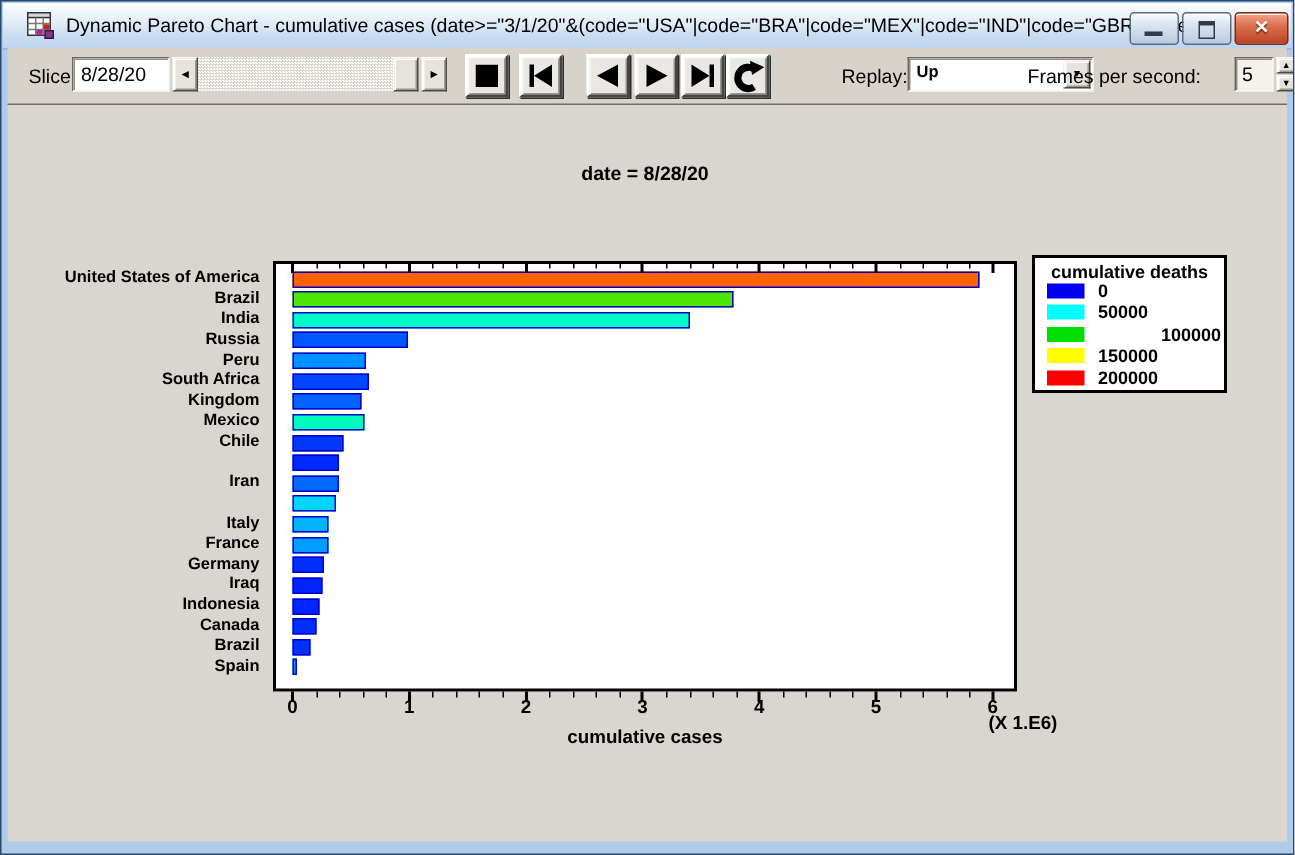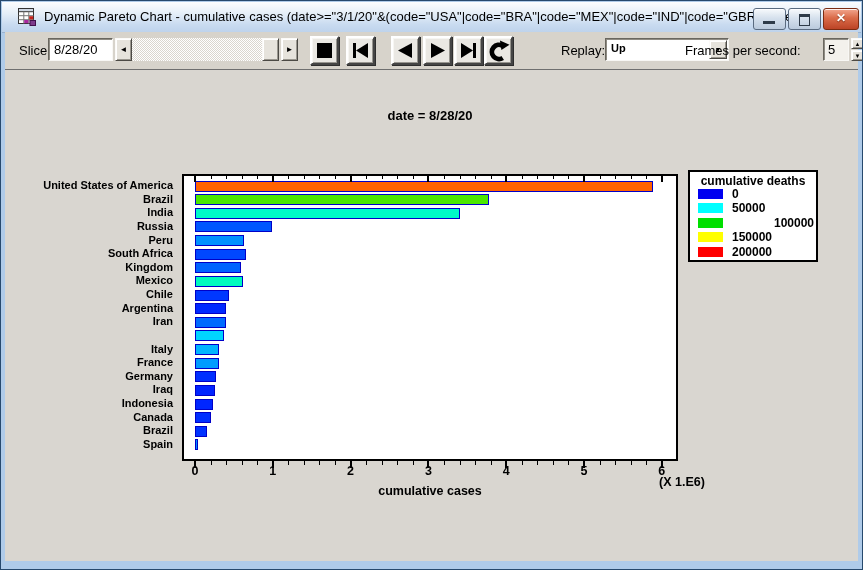--- a/index.html
+++ b/index.html
@@ -194,21 +194,20 @@
       </div>
   <div class="ylab" style="top: 109px;">United States of America</div>
       <div class="ylab" style="top: 122.63px;">Brazil</div>
       <div class="ylab" style="top: 136.26px;">India</div>
       <div class="ylab" style="top: 149.89px;">Russia</div>
       <div class="ylab" style="top: 163.52px;">Peru</div>
       <div class="ylab" style="top: 177.15px;">South Africa</div>
       <div class="ylab" style="top: 190.78px;">Kingdom</div>
       <div class="ylab" style="top: 204.41px;">Mexico</div>
       <div class="ylab" style="top: 218.04px;">Chile</div>
-      <div class="ylab" style="top: 231.67px;">Argentina</div>
       <div class="ylab" style="top: 245.3px;">Iran</div>
       <div class="ylab" style="top: 272.56px;">Italy</div>
       <div class="ylab" style="top: 286.19px;">France</div>
       <div class="ylab" style="top: 299.82px;">Germany</div>
       <div class="ylab" style="top: 313.45px;">Iraq</div>
       <div class="ylab" style="top: 327.08px;">Indonesia</div>
       <div class="ylab" style="top: 340.71px;">Canada</div>
       <div class="ylab" style="top: 354.34px;">Brazil</div>
       <div class="ylab" style="top: 367.97px;">Spain</div>
       <div class="tick" style="left: 189px; top: 391px; width: 2px; height: 7px;"></div>

